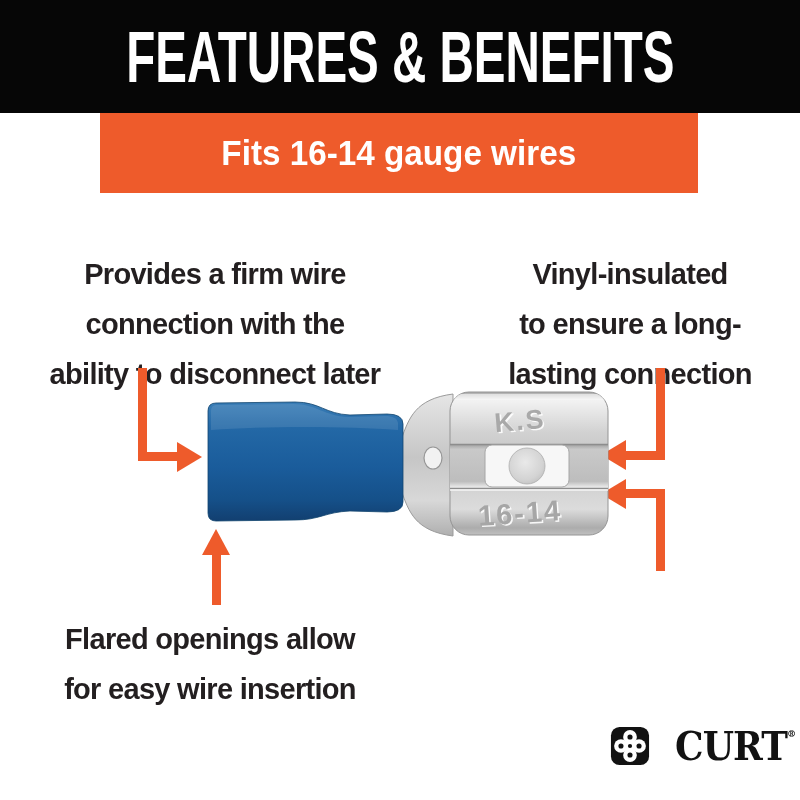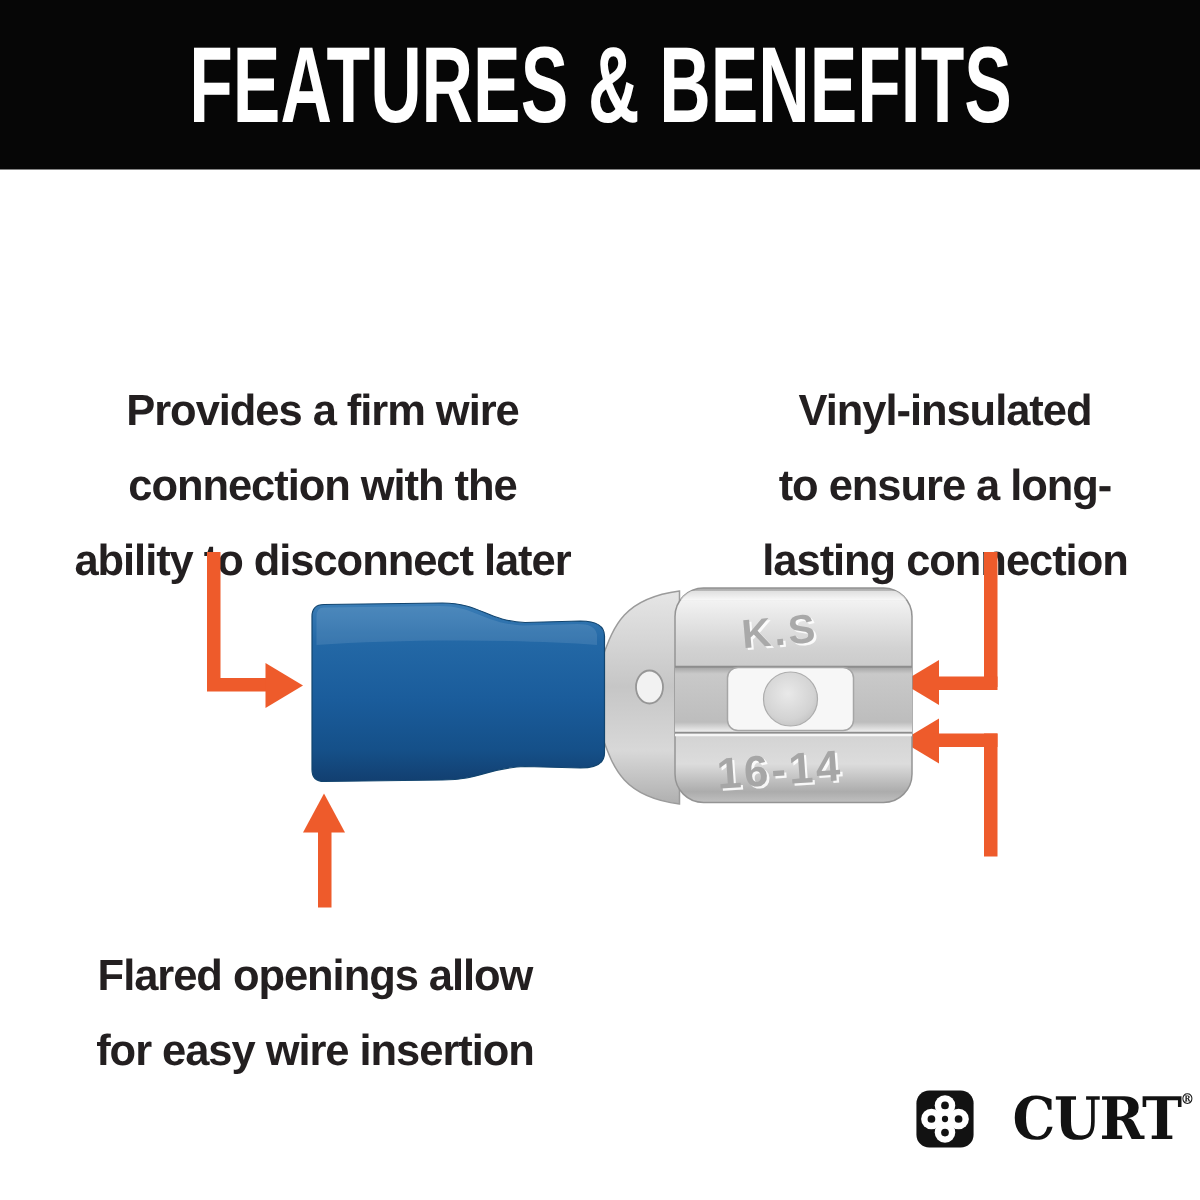--- a/index.html
+++ b/index.html
@@ -38,21 +38,21 @@
   }
 
   
   .callout{
     position:absolute;color:var(--color-text);font-weight:700;
     font-size:29px;line-height:50px;letter-spacing:-0.7px;
     text-align:center;white-space:pre-line;
   }
   .callout.tl{left:25px;top:249px;width:380px;}
   .callout.tr{left:490px;top:249px;width:280px;}
-  .callout.bl{left:25px;top:614px;width:370px;margin-top:12px;}
+  .callout.bl{left:25px;top:614px;width:370px;}
   .callout.br{left:480px;top:580px;width:300px;}
 
   
   .seg{position:absolute;background:var(--color-accent);}
   .head{position:absolute;width:0;height:0;}
   .head.right{border-top:15px solid transparent;border-bottom:15px solid transparent;border-left:25px solid var(--color-accent);}
   .head.left{border-top:15px solid transparent;border-bottom:15px solid transparent;border-right:25px solid var(--color-accent);}
   .head.up{border-left:14px solid transparent;border-right:14px solid transparent;border-bottom:26px solid var(--color-accent);}
 
   
@@ -73,20 +73,23 @@
 </style>
 </head>
 <body>
 
 <div class="page">
 
   <div class="header">
     <span class="title">FEATURES &amp; BENEFITS</span>
   </div>
 
+  <div class="banner">
+    <span class="banner-text">Fits 16-14 gauge wires</span>
+  </div>
 
   <div class="callout tl">Provides a firm wire
 connection with the
 ability to disconnect later</div>
   <div class="callout tr">Vinyl-insulated
 to ensure a long-
 lasting connection</div>
   <div class="callout bl">Flared openings allow
 for easy wire insertion</div>
 

